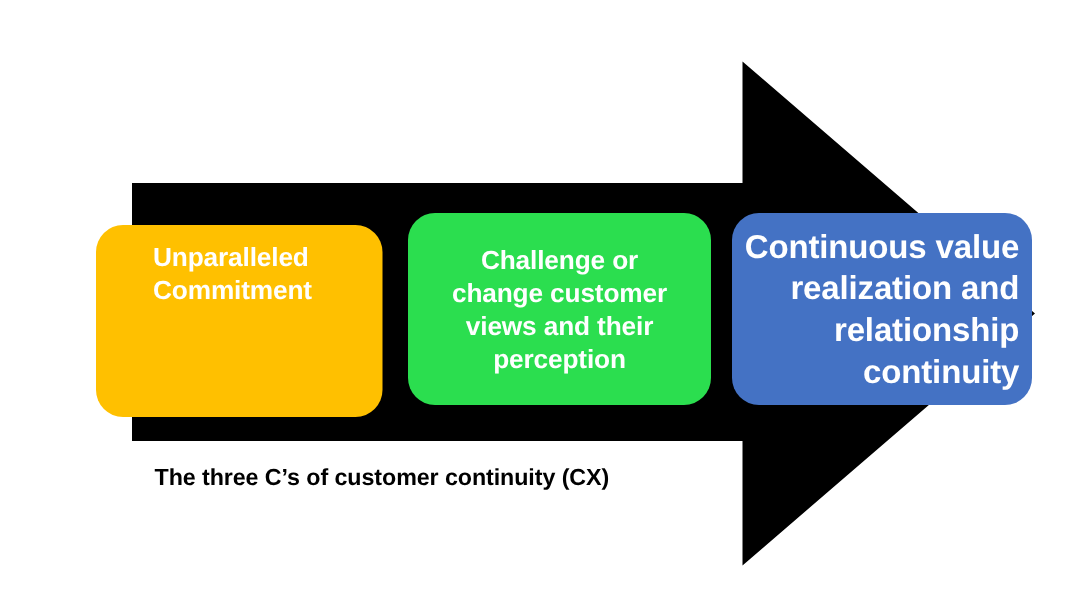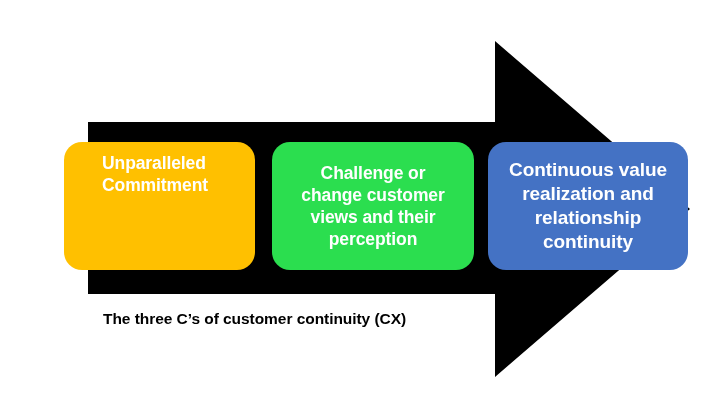--- a/index.html
+++ b/index.html
@@ -46,21 +46,21 @@
     letter-spacing: -0.1px;
   }
 
   .stage-box .box-label {
     white-space: pre-line;
     line-height: 1.26;
   }
 
   #box-commitment {
     left: 64px;
-    top: 142px;
+    top: 150px;
     width: 191px;
     height: 128px;
     background: #FFC000;
     justify-content: flex-start;
     align-items: flex-start;
     padding: 10px 0 0 38px;
   }
   #box-commitment .box-label {
     text-align: left;
     font-size: 17.5px;
@@ -85,22 +85,22 @@
     left: 488px;
     top: 142px;
     width: 200px;
     height: 128px;
     background: #4472C4;
     justify-content: center;
     align-items: center;
     padding: 0 6px;
   }
   #box-continuous .box-label {
-    text-align: center;
-    font-size: 19px;
+    text-align: right;
+    font-size: 22px;
   }
 
   
   #caption {
     position: absolute;
     left: 103px;
     top: 310px;
     color: #000000;
     font-size: 15.5px;
     font-weight: bold;

